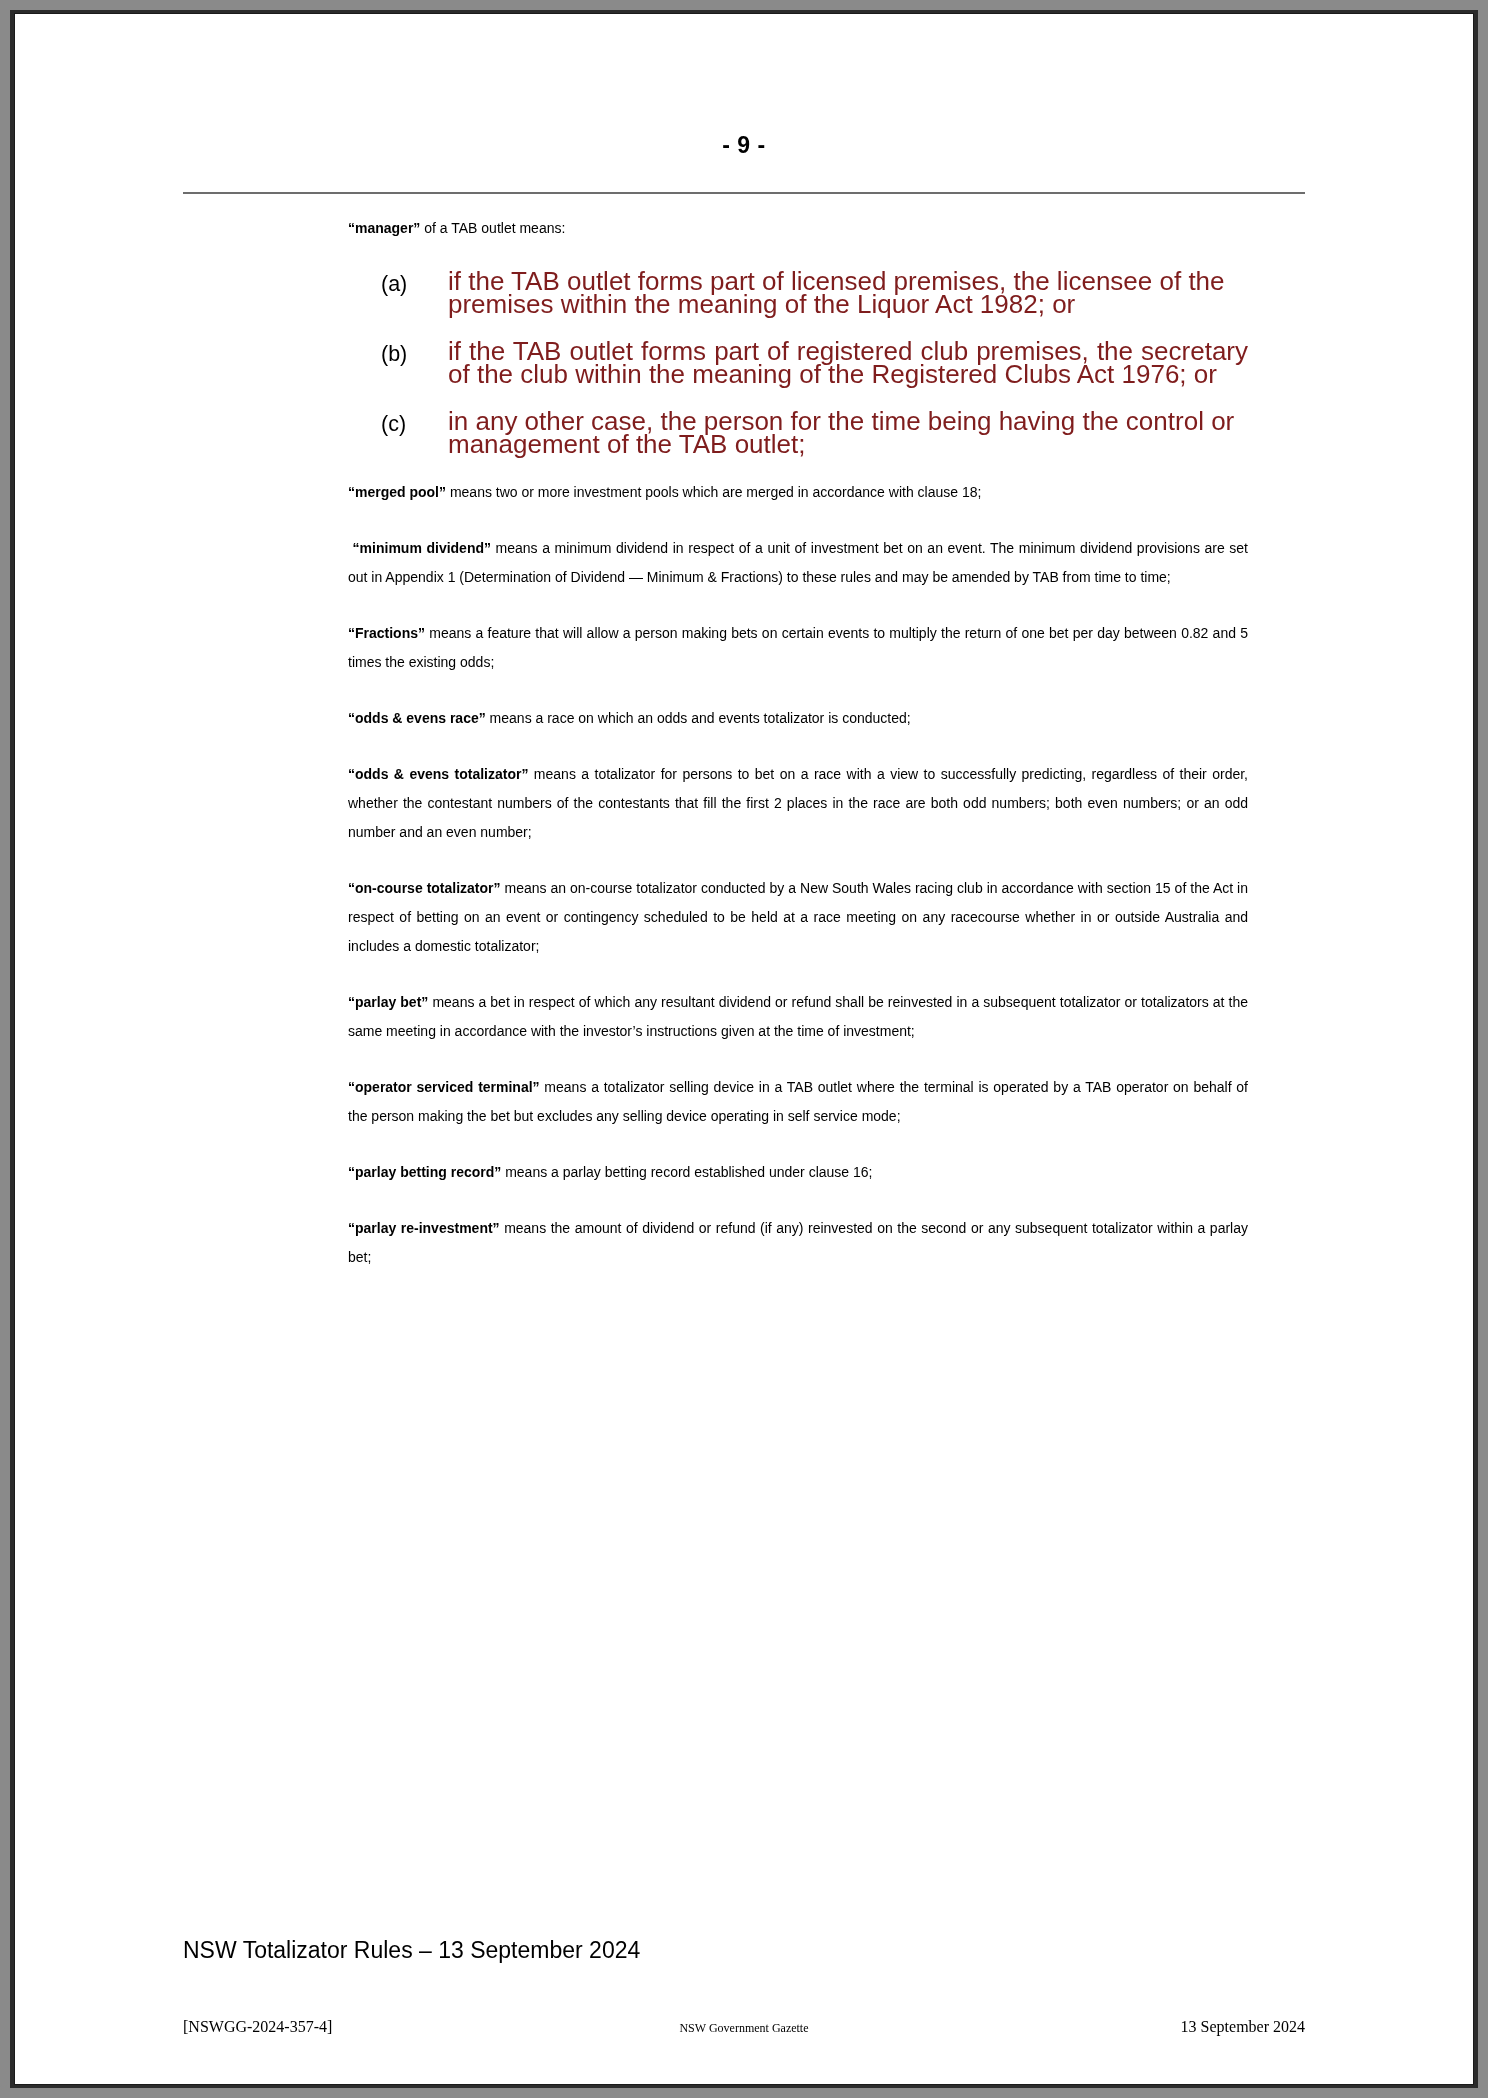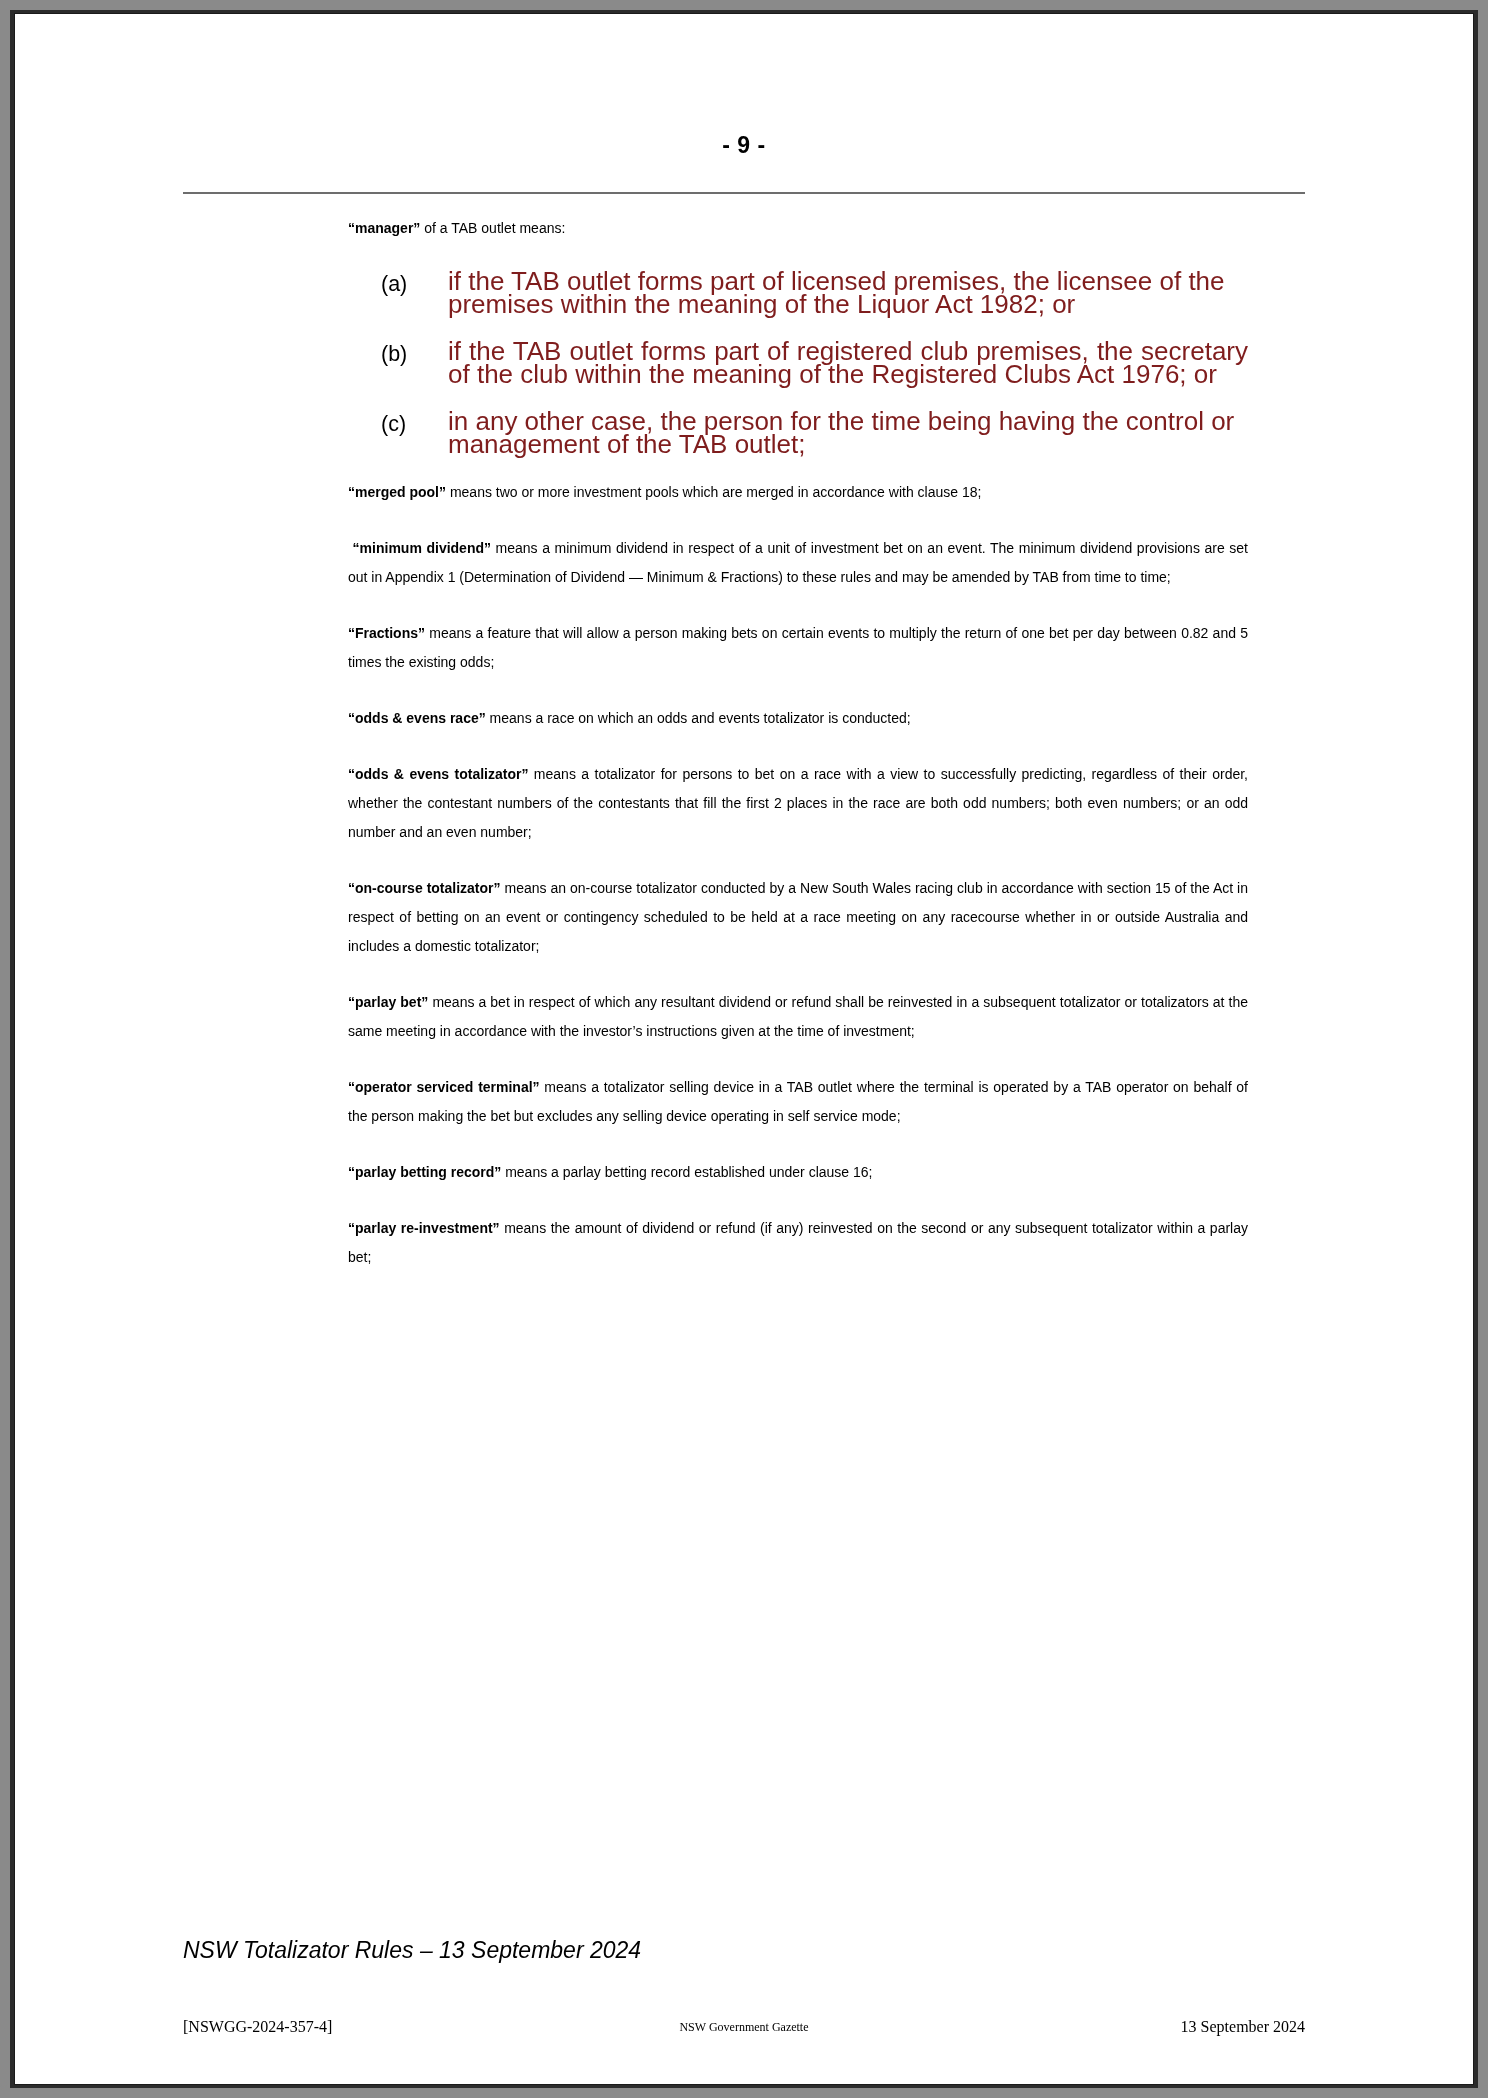--- a/index.html
+++ b/index.html
@@ -120,30 +120,29 @@
     text-align: left;
   }
 
   
   .doc-footer {
     position: absolute;
     left: 168px;
     bottom: 120px;
     font-size: 23px;
     color: #000;
-    font-style: italic;
   }
   .gazette-footer {
     position: absolute;
     left: 168px;
     right: 168px;
     bottom: 48px;
     display: flex;
     justify-content: space-between;
-    align-items: center;
+    align-items: flex-end;
     font-family: "Liberation Serif", serif;
     font-size: 16px;
     color: #000;
   }
   .gazette-center {
     position: absolute;
     left: 0;
     right: 0;
     text-align: center;
     font-family: "Liberation Serif", serif;

